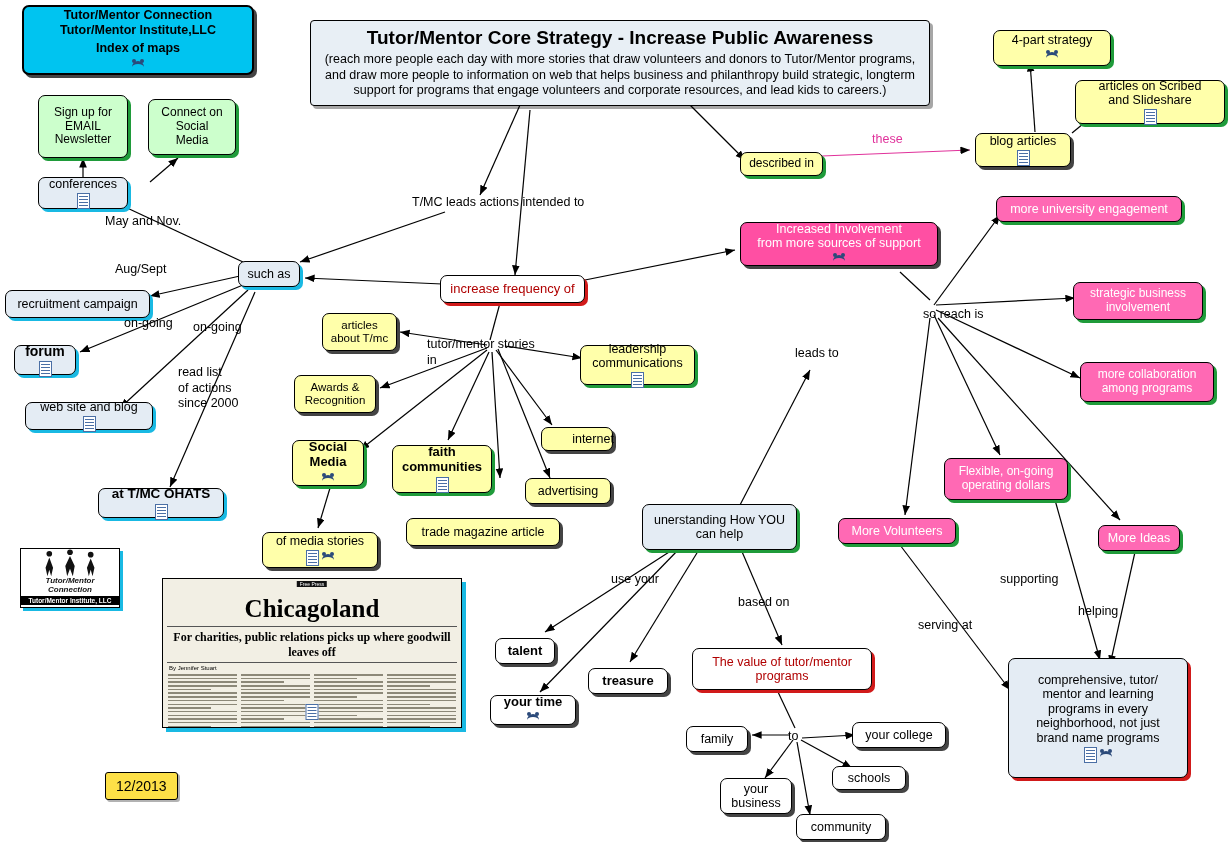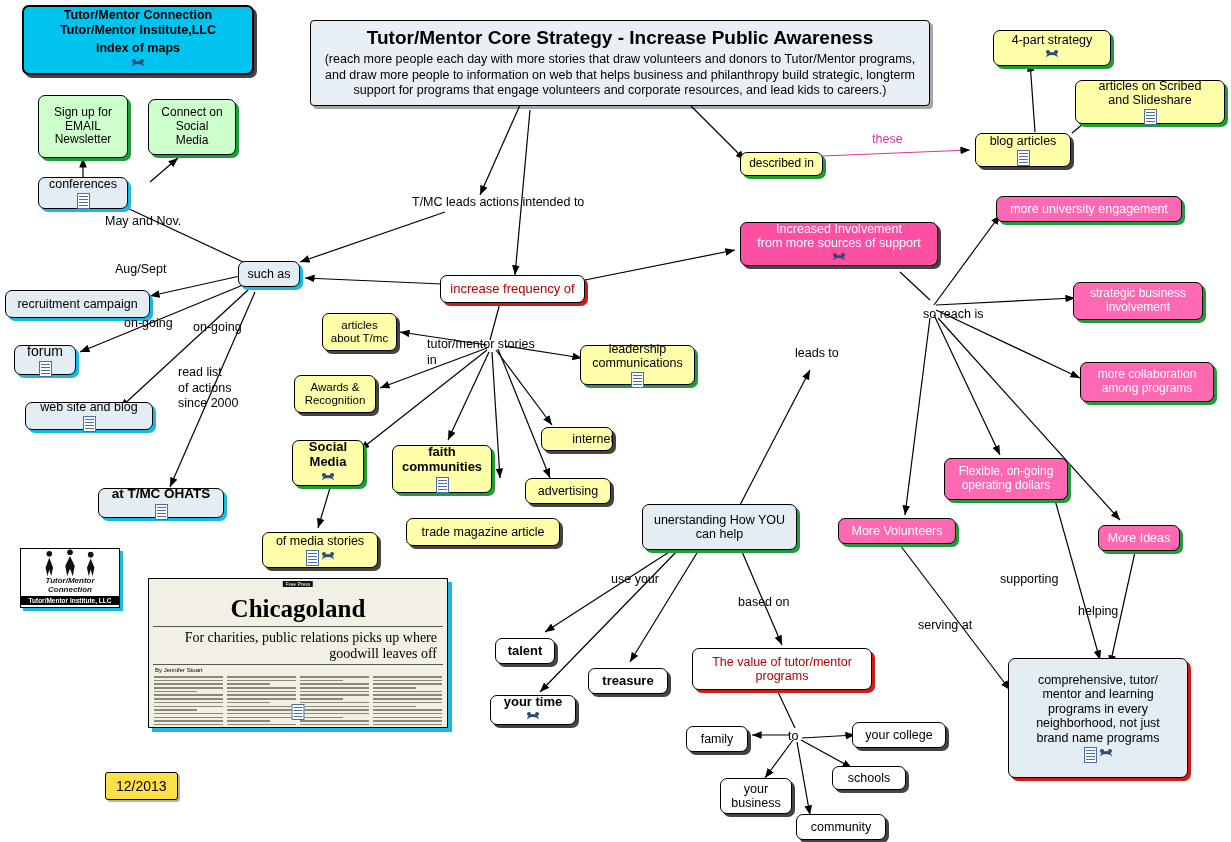--- a/index.html
+++ b/index.html
@@ -88,24 +88,24 @@
     box-sizing:border-box;
     display:flex; flex-direction:column; align-items:center; justify-content:flex-end;
     padding-bottom:2px;
   }
   .logo-inner { font-size:8px; font-weight:bold; font-style:italic; color:#111; line-height:1.05; text-align:center; }
   .logo-band { background:#000; color:#fff; font-size:6.5px; width:100%; text-align:center; padding:1px 0; margin-top:2px; font-weight:bold;}
 
   .news-box {
     position:absolute; background:#f2efe4; border:1px solid #000;
     box-shadow:4px 4px 0 #19b9e3;
-    box-sizing:border-box; overflow:hidden;
+    box-sizing:border-box; overflow:hidden;margin-left:14px;
   }
   .news-head { font-family:"Liberation Serif", serif; font-weight:bold; font-size:25px; text-align:center; margin-top:16px; }
-  .news-sub { font-family:"Liberation Serif", serif; font-weight:normal; font-size:14px; text-align:right; padding:3px 6px 2px 6px; border-bottom:1px solid #555; border-top:1px solid #555; margin:3px 4px 0 4px;}
+  .news-sub { font-family:"Liberation Serif", serif; font-weight:bold; font-size:12px; text-align:center; padding:3px 6px 2px 6px; border-bottom:1px solid #555; border-top:1px solid #555; margin:3px 4px 0 4px;}
   .news-cols { display:flex; gap:4px; padding:3px 5px; }
   .news-col { flex:1; }
   .news-line { height:1.5px; background:#8c8878; margin-bottom:2.2px; }
   .news-line.short { width:62%; }
   .news-tag { position:absolute; top:2px; left:50%; transform:translateX(-50%); font-size:5px; background:#111; color:#fff; padding:0 3px; }
   .news-icon { position:absolute; bottom:3px; left:50%; transform:translateX(-50%); }
 
   .date-box {
     position:absolute; background:#fde047; border:1px solid #000;
     box-shadow:2px 2px 0 rgba(0,0,0,0.3);
@@ -231,21 +231,21 @@
     <span class="lbl">conferences</span>
     <span class="icons">
         <span class="ic-doc"></span>
       </span>
   </div>
 
   <div class="node n-bluegrey sh-cyan" style="left:5px; top:290px; width:145px; height:28px; font-size:12.5px;">
     <span class="lbl">recruitment campaign</span>
   </div>
 
-  <div class="node n-bluegrey sh-cyan" style="left:14px; top:345px; width:62px; height:30px; font-size:14px; font-weight:normal;">
+  <div class="node n-bluegrey sh-cyan" style="left:14px; top:345px; width:62px; height:30px; font-size:14px; font-weight:bold;">
     <span class="lbl">forum</span>
     <span class="icons">
         <span class="ic-doc"></span>
       </span>
   </div>
 
   <div class="node n-bluegrey sh-cyan" style="left:25px; top:402px; width:128px; height:28px; font-size:12.5px;">
     <span class="lbl">web site and blog</span>
     <span class="icons">
         <span class="ic-doc"></span>

